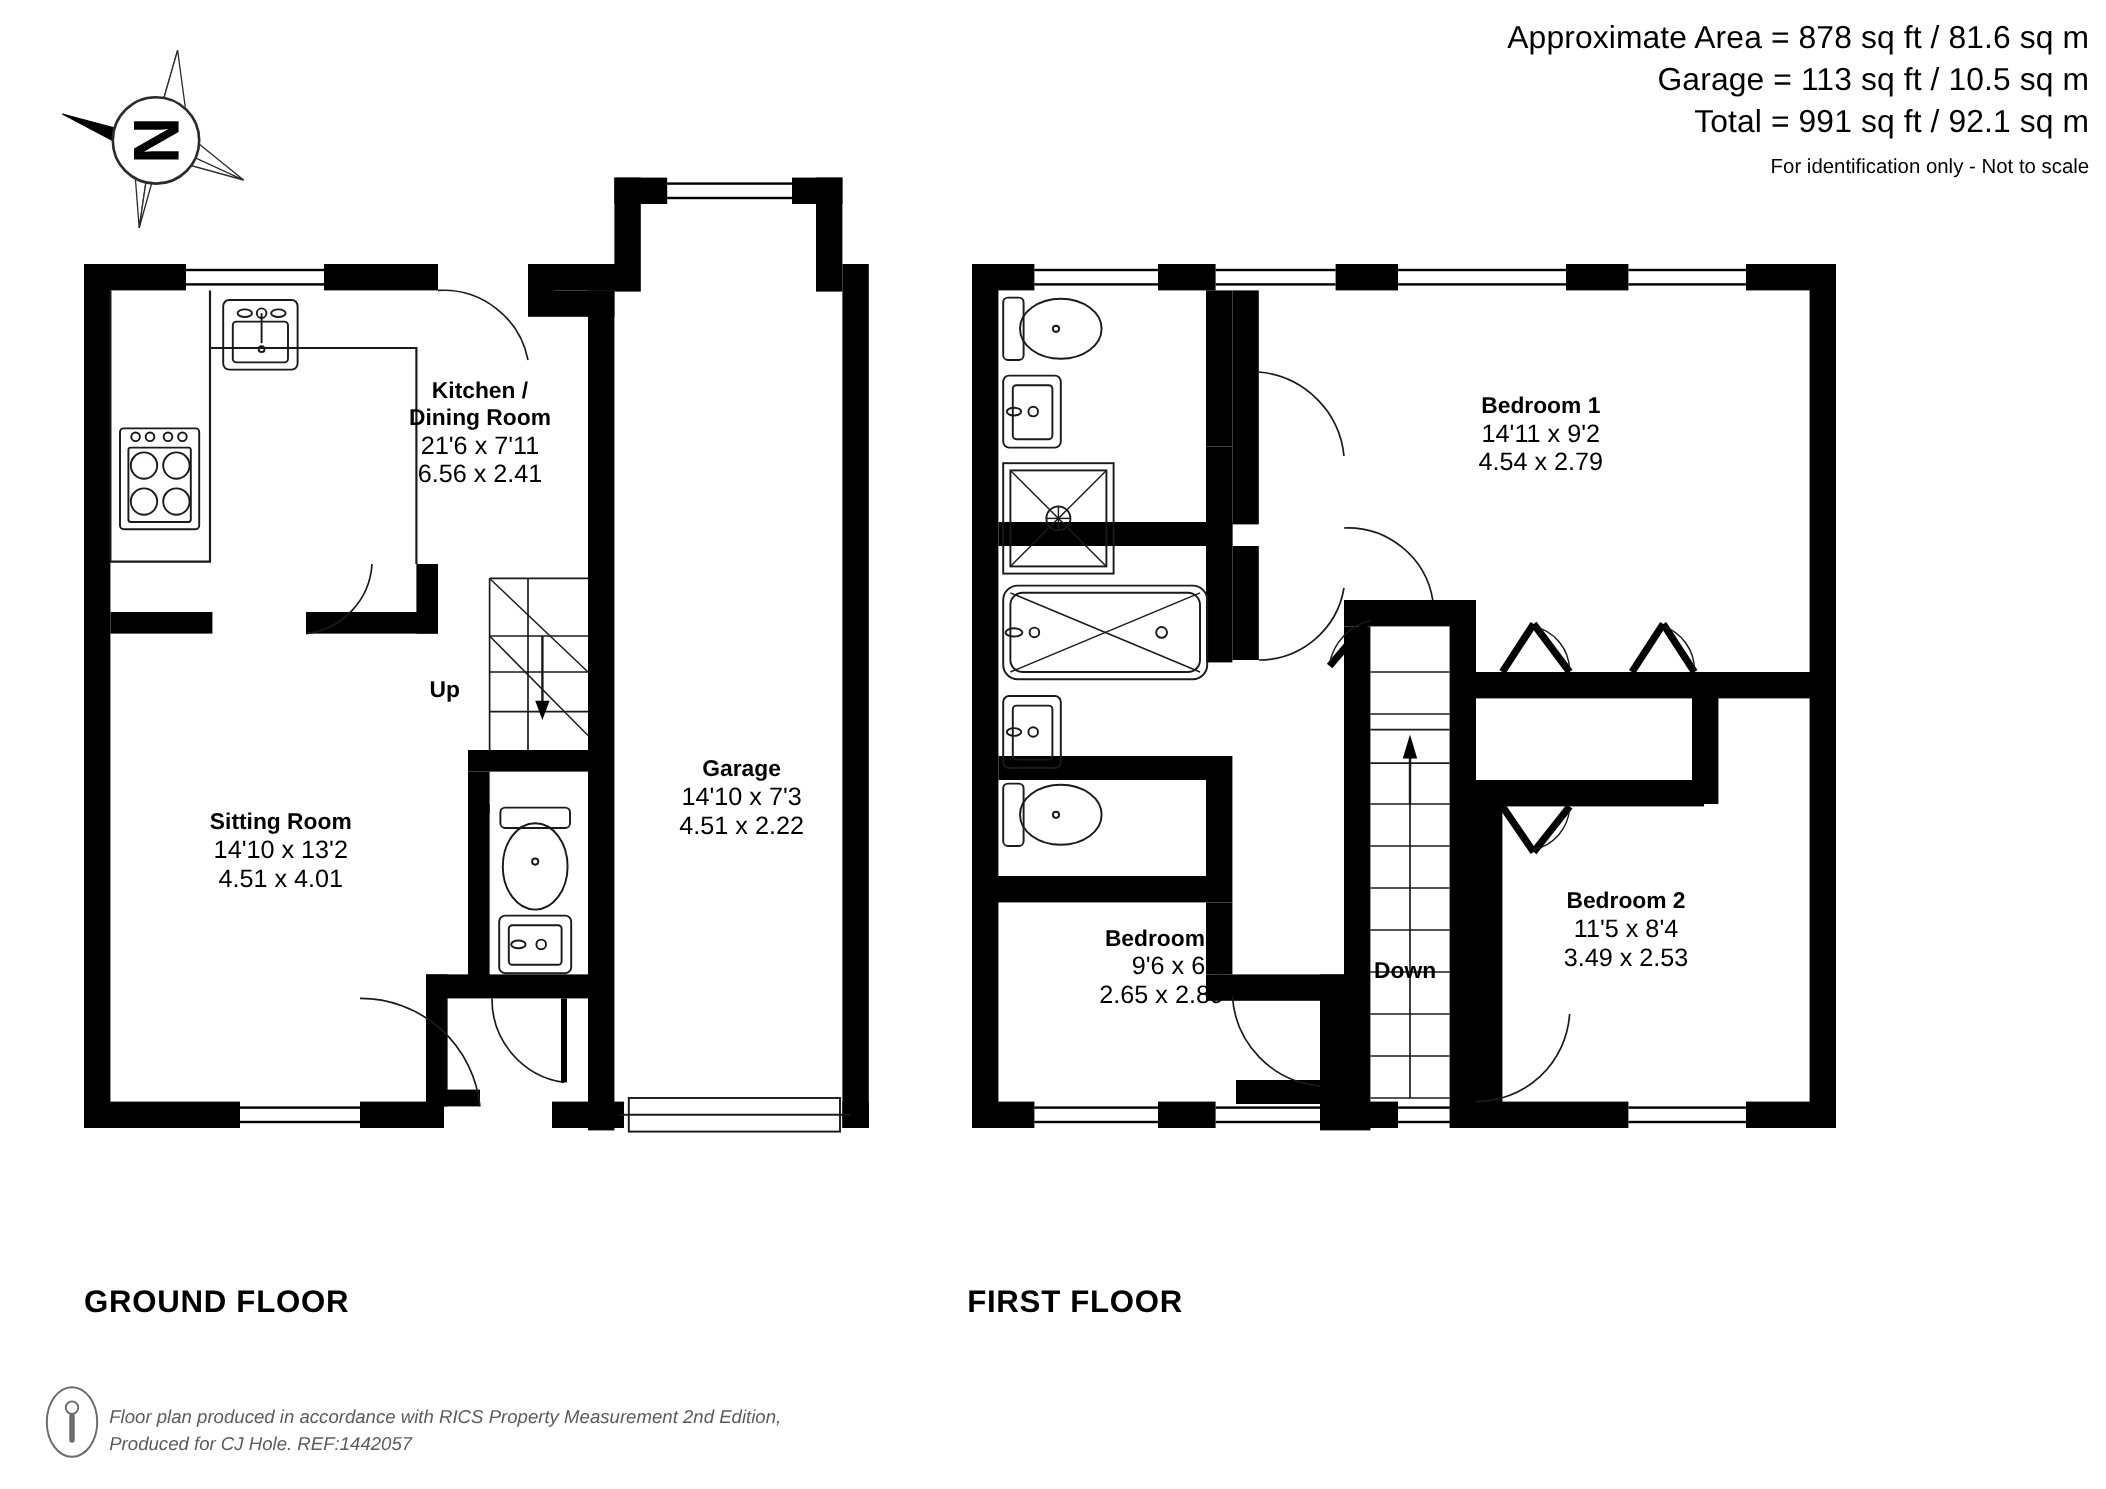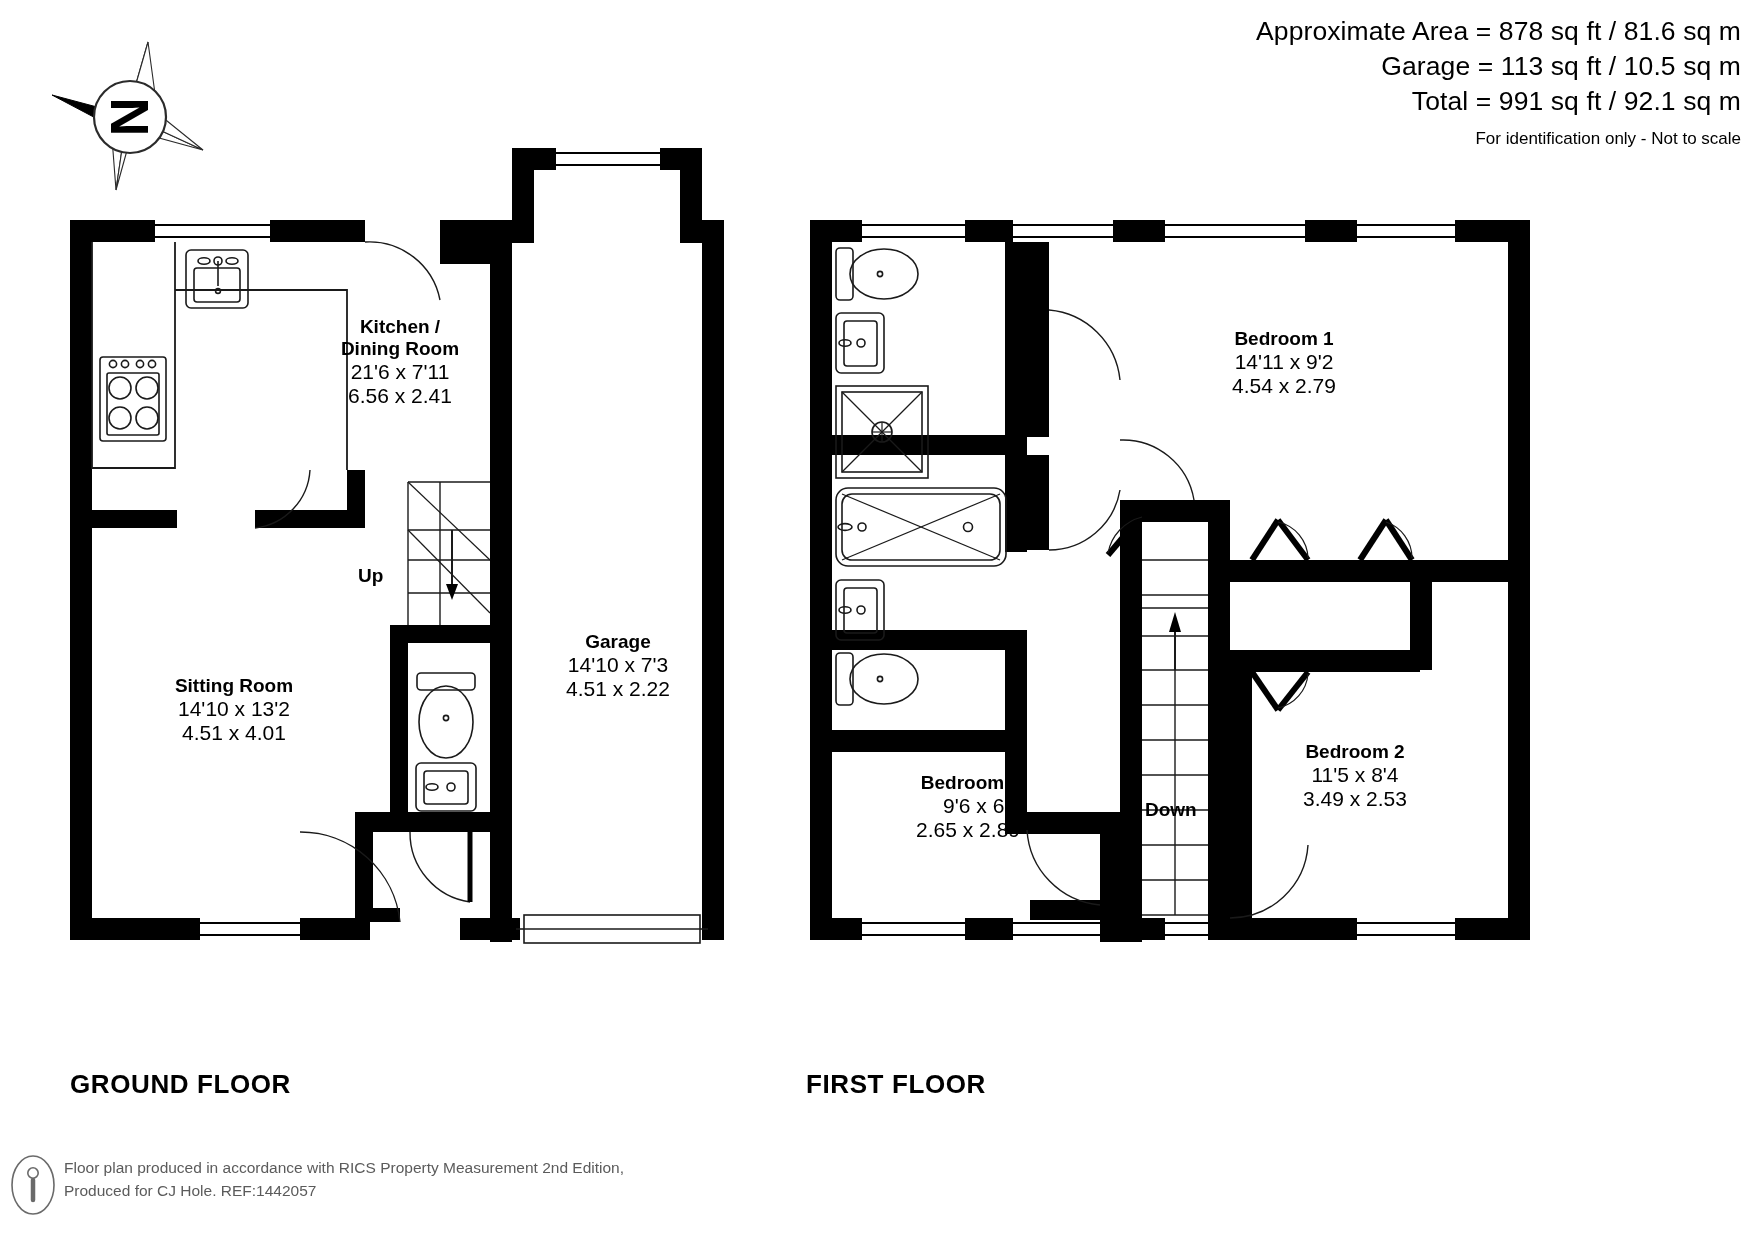--- a/index.html
+++ b/index.html
@@ -83,21 +83,21 @@
     position: absolute;
     font-size: 19px;
     font-weight: bold;
     white-space: nowrap;
     margin-top: 44px;
   }
   #stair-up-caption   { left: 358px; top: 521px; }
   #stair-down-caption { left: 1145px; top: 755px; }
 
   
-  #footer { position: absolute; left: 10px; top: 1154px; display: flex; align-items: flex-start; }
+  #footer { position: absolute; left: 37px; top: 1154px; display: flex; align-items: flex-end; font-style: italic; }
   #footer-icon { width: 46px; height: 62px; flex: 0 0 auto; margin-right: 8px; }
   #footer-text {
     font-size: 15.5px;
     color: #5b5b5b;
     line-height: 1.46;
     padding-top: 3px;
   }
   #footer-text .fline { white-space: nowrap; display: block; }
   .niche { letter-spacing: 0.2px; }
 </style>

